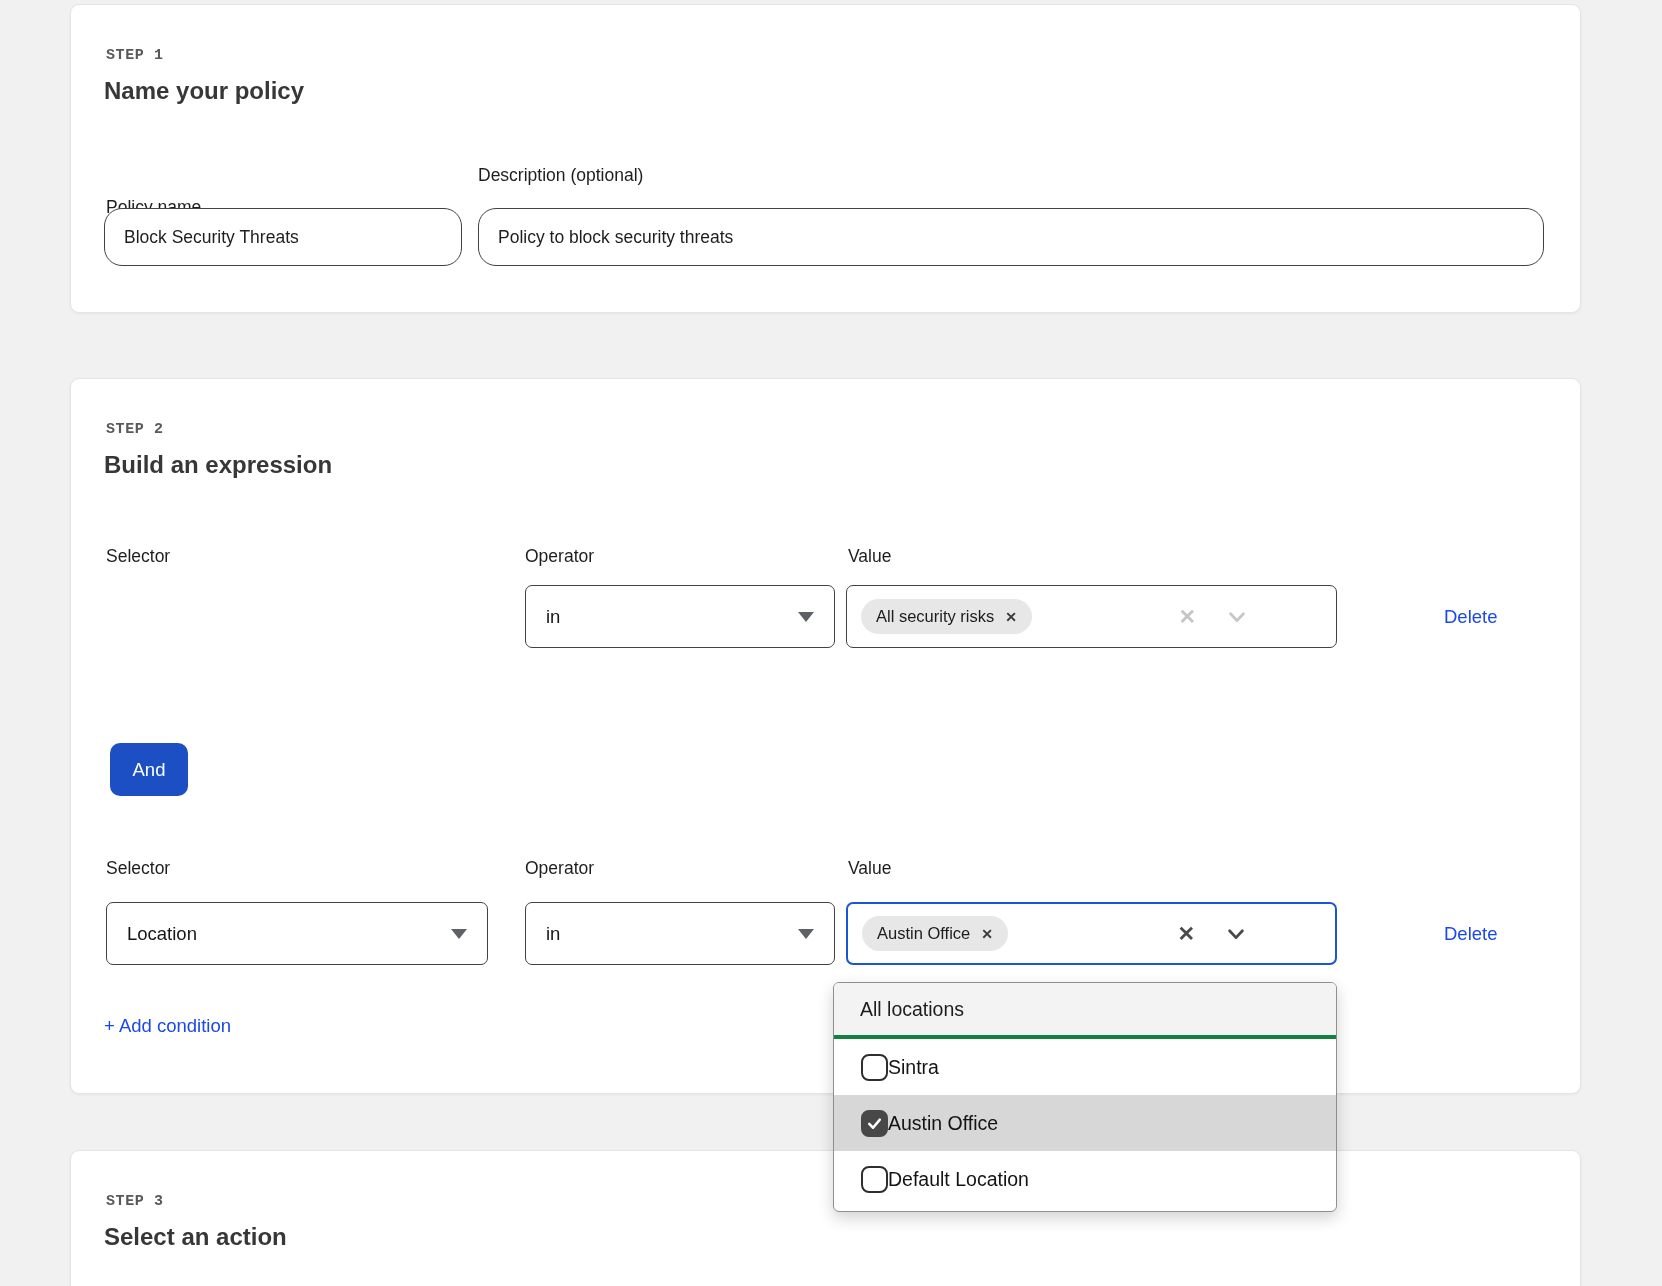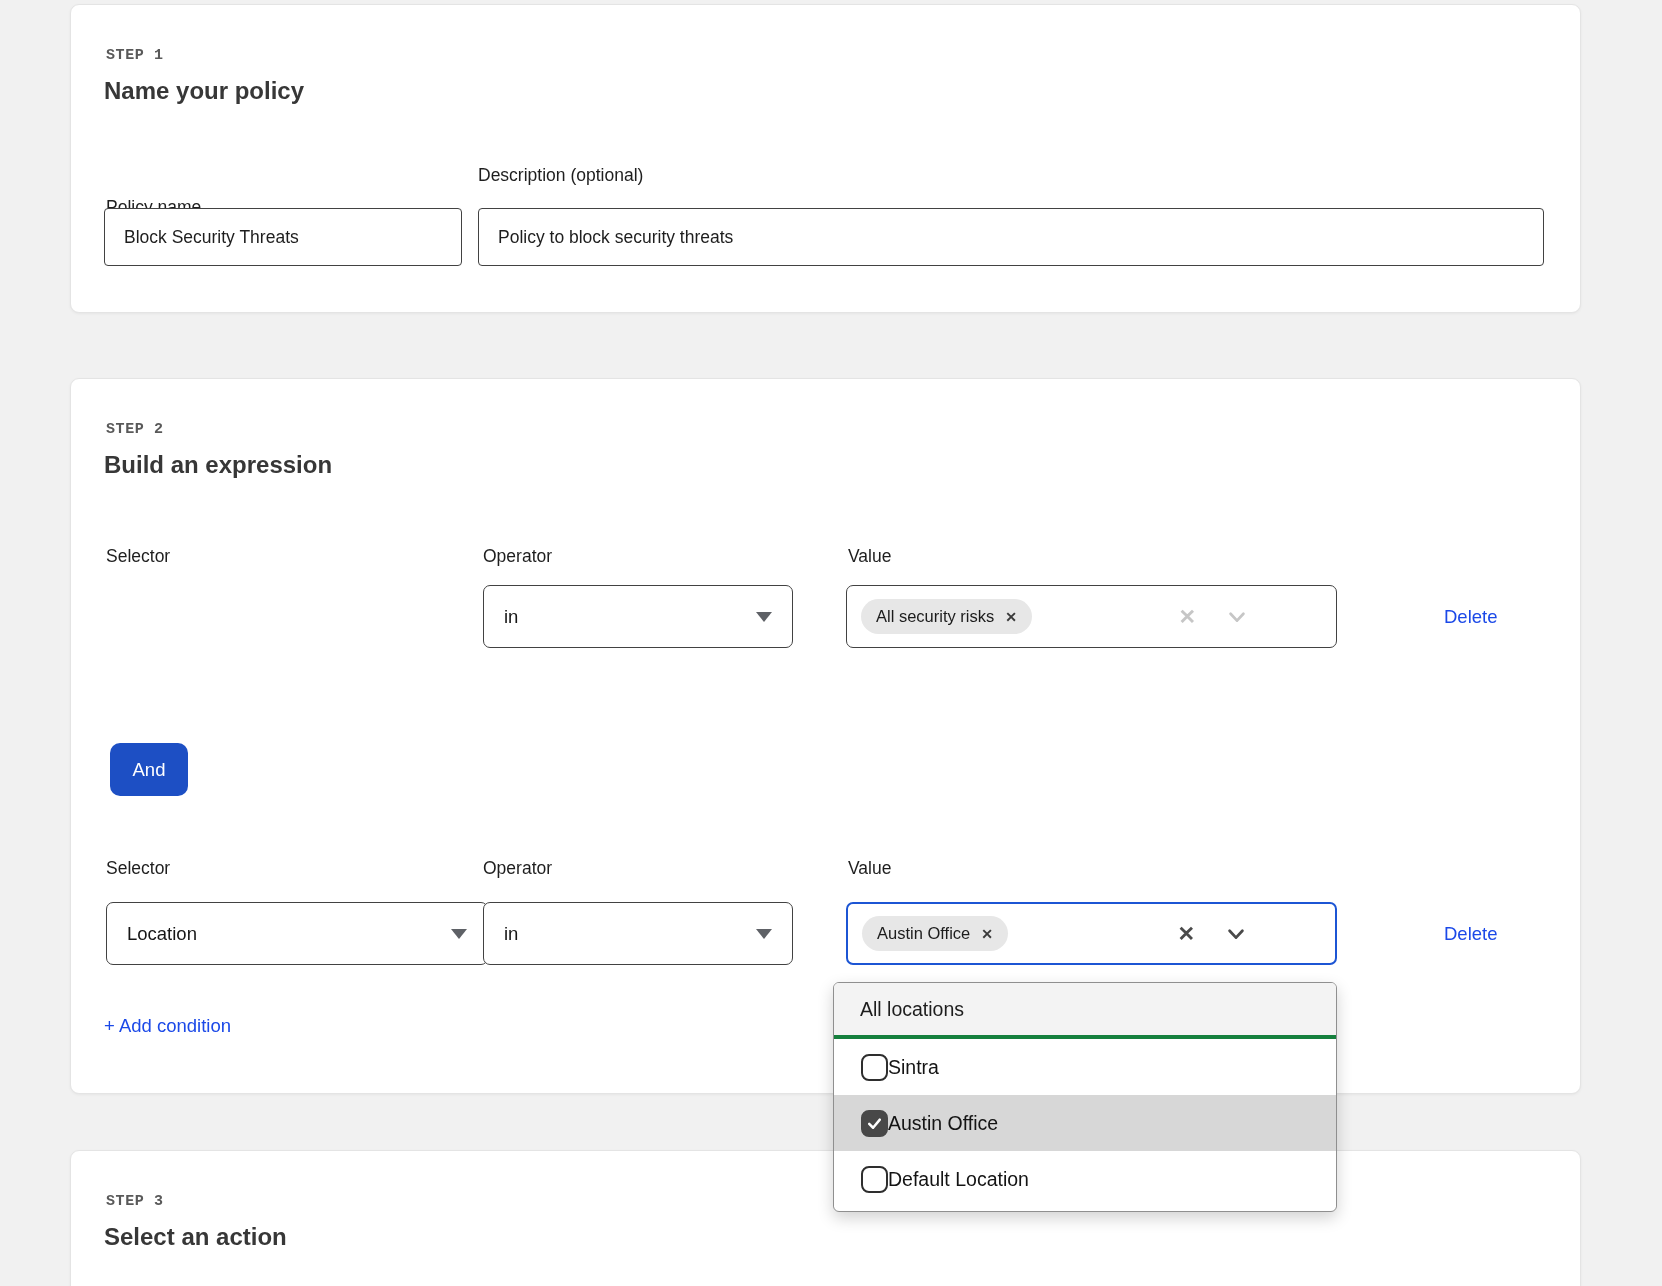--- a/index.html
+++ b/index.html
@@ -24,21 +24,21 @@
     font-size:15px; font-weight:700; letter-spacing:0.6px; color:#595959;font-family:Liberation Mono, monospace;
   }
   .card-title {
     position:absolute; left:33px; top:72px;
     font-size:24px; font-weight:700; color:#373737;
   }
   .field-label { position:absolute; font-size:17.5px; color:#1e1e1e; }
 
   .text-input {
     position:absolute; height:58px;
-    border:1.5px solid #424242; border-radius:4px; background:#fff;
+    border:1.5px solid #424242; border-radius:18px; background:#fff;
     display:flex; align-items:center; padding:0 19px;
     font-size:17.5px; color:#1e1e1e; white-space:nowrap; overflow:hidden;
   }
 
   
   .col-label { position:absolute; font-size:17.5px; color:#1e1e1e; }
   .select-box {
     position:absolute; height:63px;
     border:1.5px solid #424242; border-radius:7px; background:#fff;
     display:flex; align-items:center; justify-content:space-between;
@@ -85,21 +85,21 @@
   }
   .add-condition {
     position:absolute; left:33px; top:636px;
     color:#1b49e8; font-size:18.5px; cursor:pointer;
   }
 
   
   .row-labels-1 { top:167px; } .row-boxes-1 { top:206px; }
   .row-labels-2 { top:479px; } .row-boxes-2 { top:523px; }
   .pos-selector { left:35px;  width:382px; }
-  .pos-operator { left:412px; width:310px; }
+  .pos-operator { left:454px; width:310px; }
   .pos-value-label { left:777px;text-align:center; }
 
   
   .dropdown {
     position:absolute; left:833px; top:982px; width:504px; z-index:10;
     background:#fff; border:1px solid #8f8f8f; border-radius:6px;
     box-shadow:0 6px 16px rgba(0,0,0,0.18);
     overflow:hidden; padding-bottom:4px;
   }
   .dd-header {

